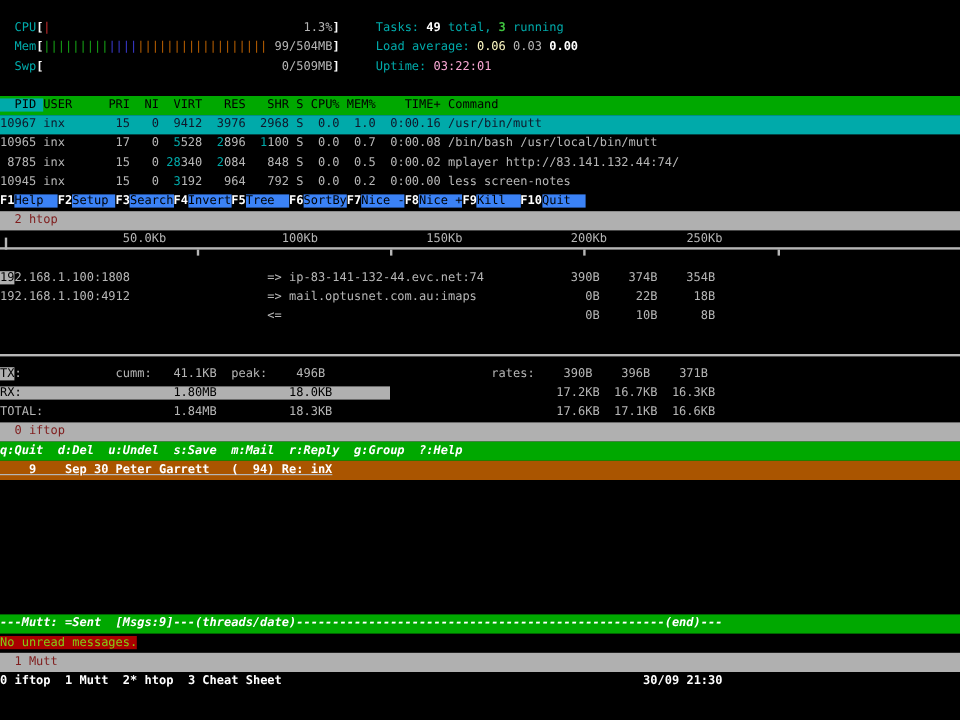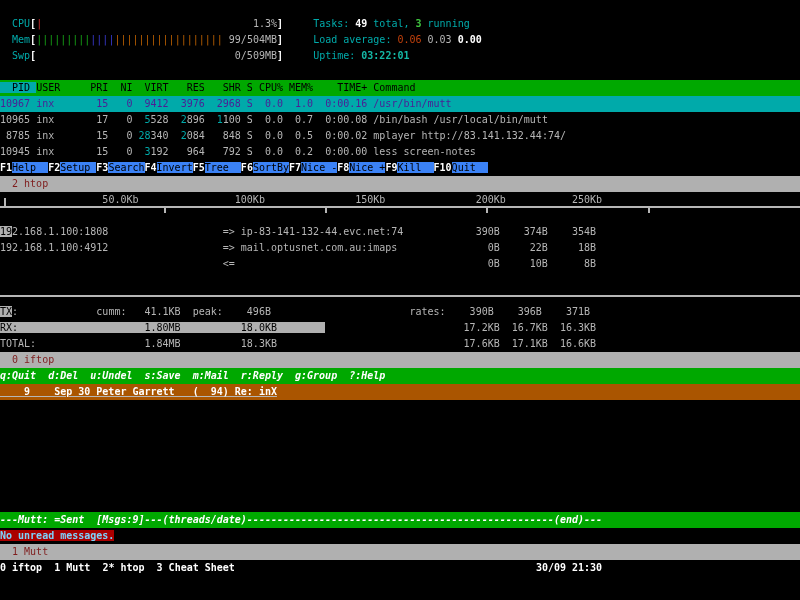--- a/index.html
+++ b/index.html
@@ -10,39 +10,39 @@
     font-family:"DejaVu Sans Mono",monospace;
     font-size:10px;
     line-height:16px;
     color:#b6b6b6;
     overflow:hidden;
   }
   .line{white-space:pre;height:16px;}
   .blank{height:16px;}
   
   .c-fg{color:#b6b6b6;}
-  .c-dim{color:#c2410c;margin-top:36px;}
+  .c-dim{color:#fef9c3;margin-top:36px;}
   .c-white{color:#ffffff;font-weight:bold;}
   .c-cyan{color:#00aaaa;}
-  .c-cyanb{color:#14b8a6;font-weight:bold;}
+  .c-cyanb{color:#f9a8d4;font-weight:normal;}
   .c-green{color:#3fc43f;font-weight:bold;}
   .c-rtick{color:#cf2f2f;}
   .c-gtick{color:#16a516;}
   .c-btick{color:#3b3bd4;}
   .c-otick{color:#bb6000;}
   .c-wb{color:#ffffff;font-weight:bold;}
   .c-fkey{background:#3b82f6;color:#000;}
   .c-bar{background:#b0b0b0;color:#000;}
-  .c-err{background:#aa0000;color:#7dd3fc;font-weight:bold;}
+  .c-err{background:#aa0000;color:#84cc16;font-weight:normal;}
   
   .line.inv{background:#b0b0b0;color:#7f1d1d;}
   .line.gbar{background:#00a800;font-style:italic;}
   .line.obar{background:#aa5500;text-decoration:underline;}
   .line.thead{background:#00a800;color:#000;}
-  .line.sel{background:#00aaaa;color:#4c1d95;}
+  .line.sel{background:#00aaaa;color:#0f172a;}
   .sort-col{background:#00aaaa;color:#000;}
   .num-hi{color:#00aaaa;}
   
   .iftop-scale{position:relative;height:32px;}
   .iftop-scale .sline{position:absolute;left:0;right:0;top:14px;height:2px;background:#b6b6b6;}
   .iftop-scale .tick{position:absolute;top:16px;width:2px;height:5px;background:#b6b6b6;}
   .iftop-scale .tick.big{top:6px;height:10px;left:4px;}
   .t1{left:164px;} .t2{left:325px;} .t3{left:486px;} .t4{left:648px;}
   
   .iftop-sep{position:relative;height:32px;}

